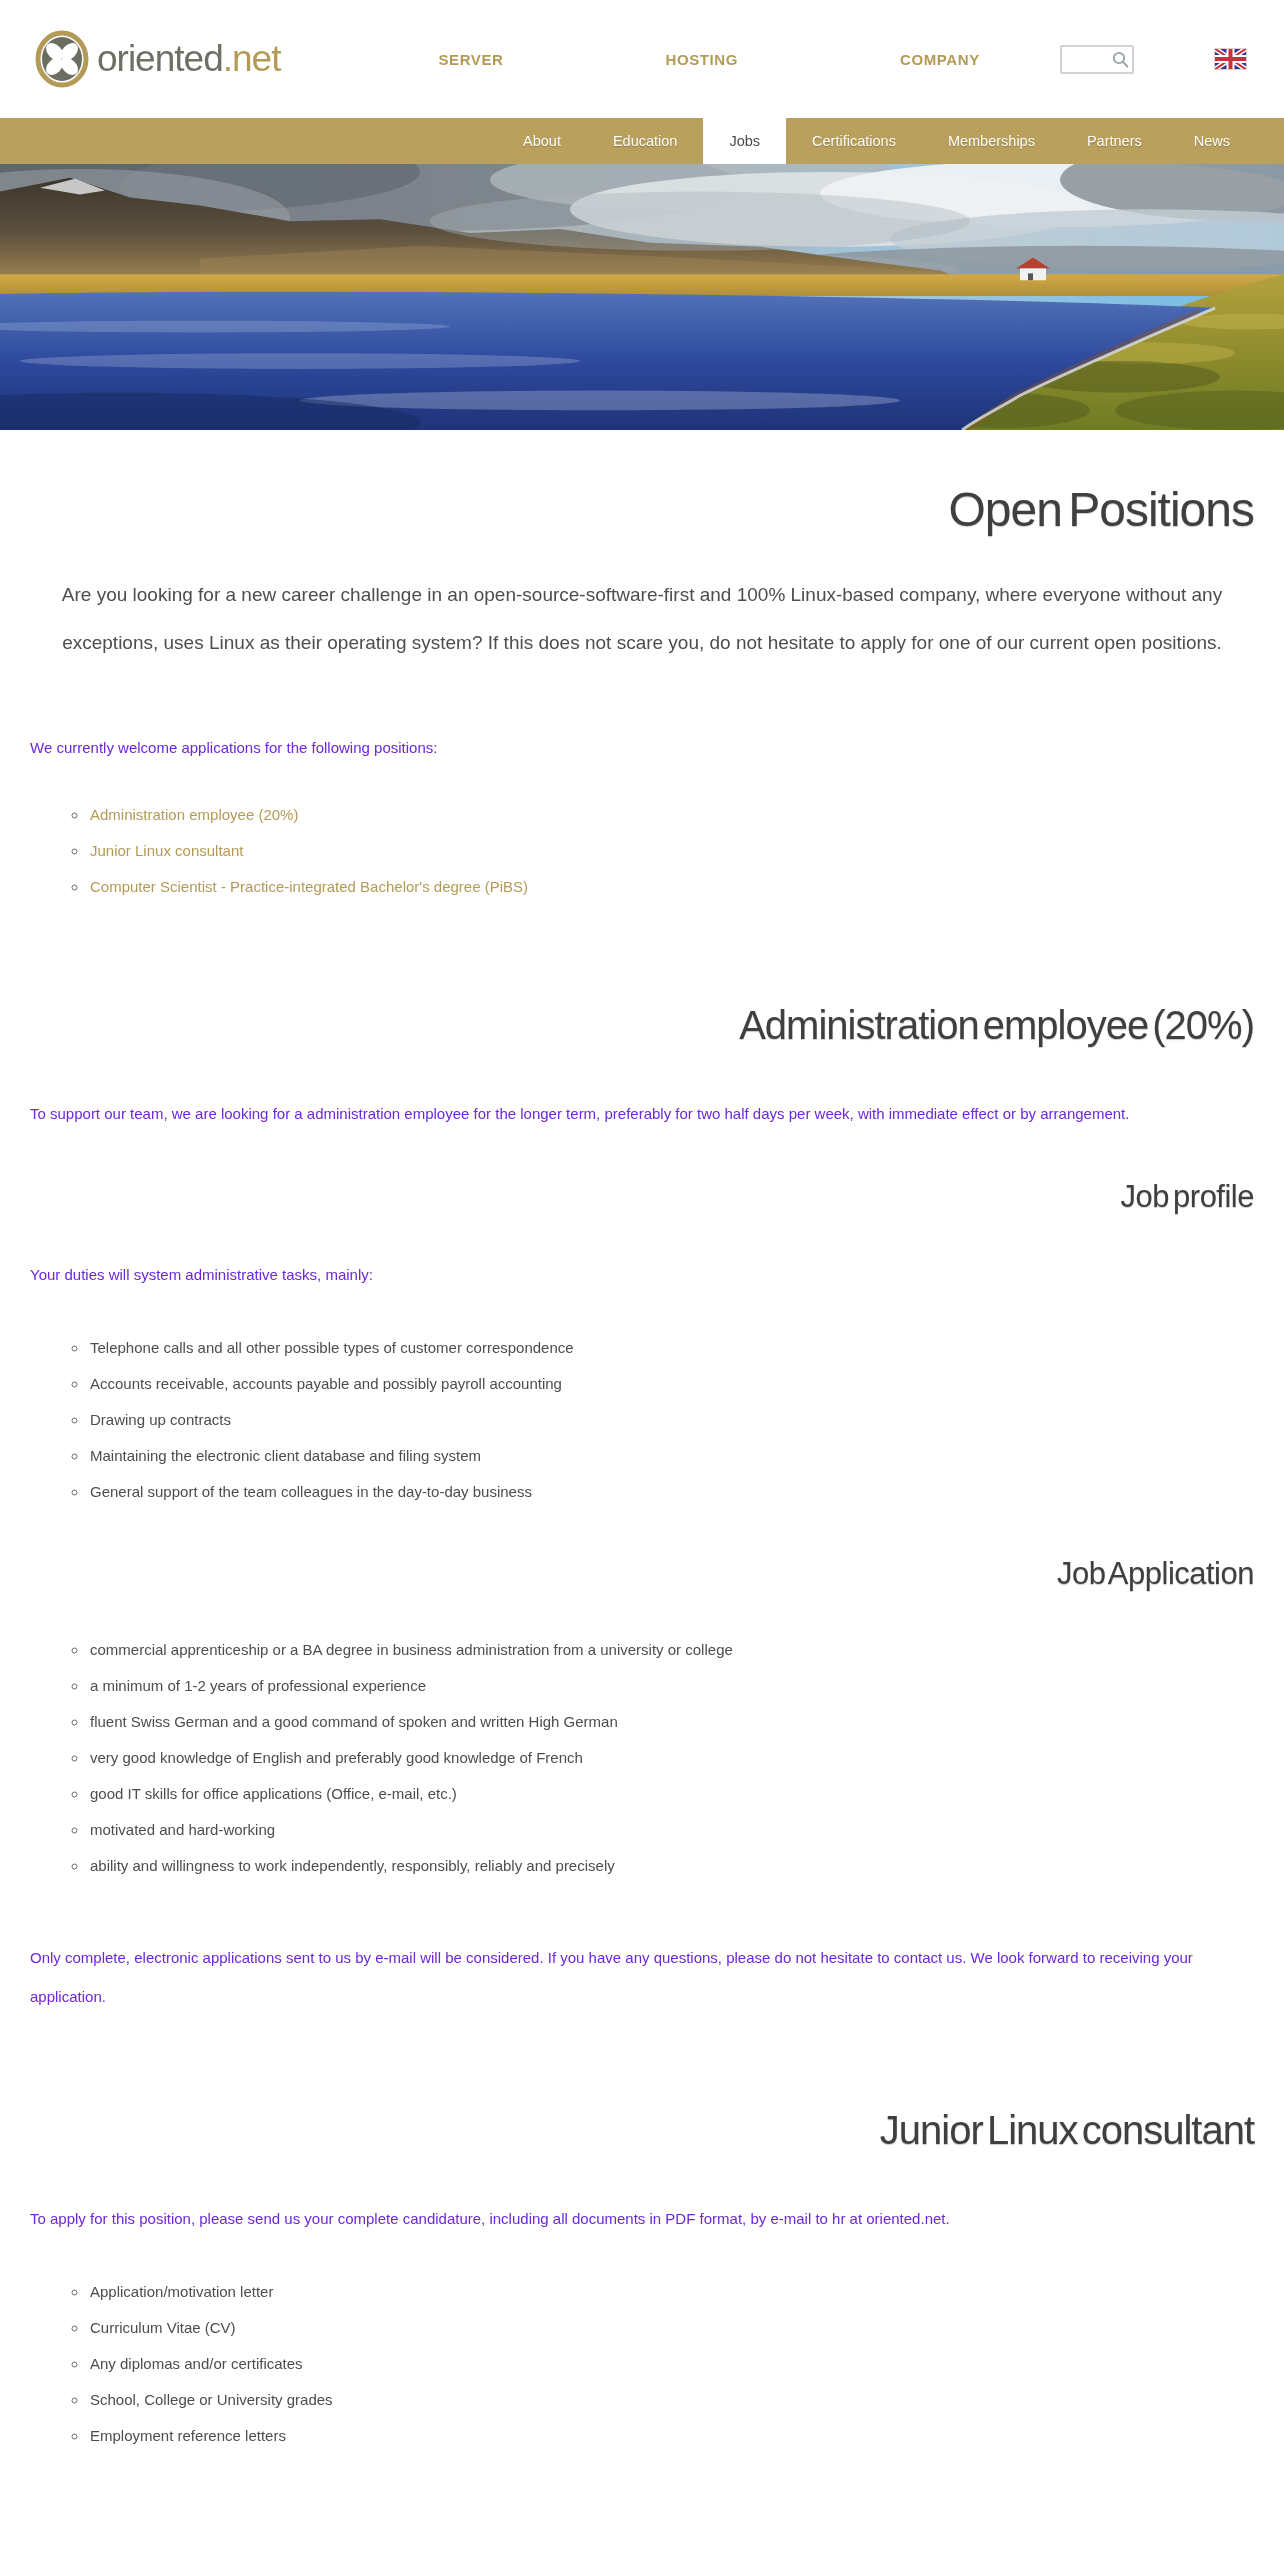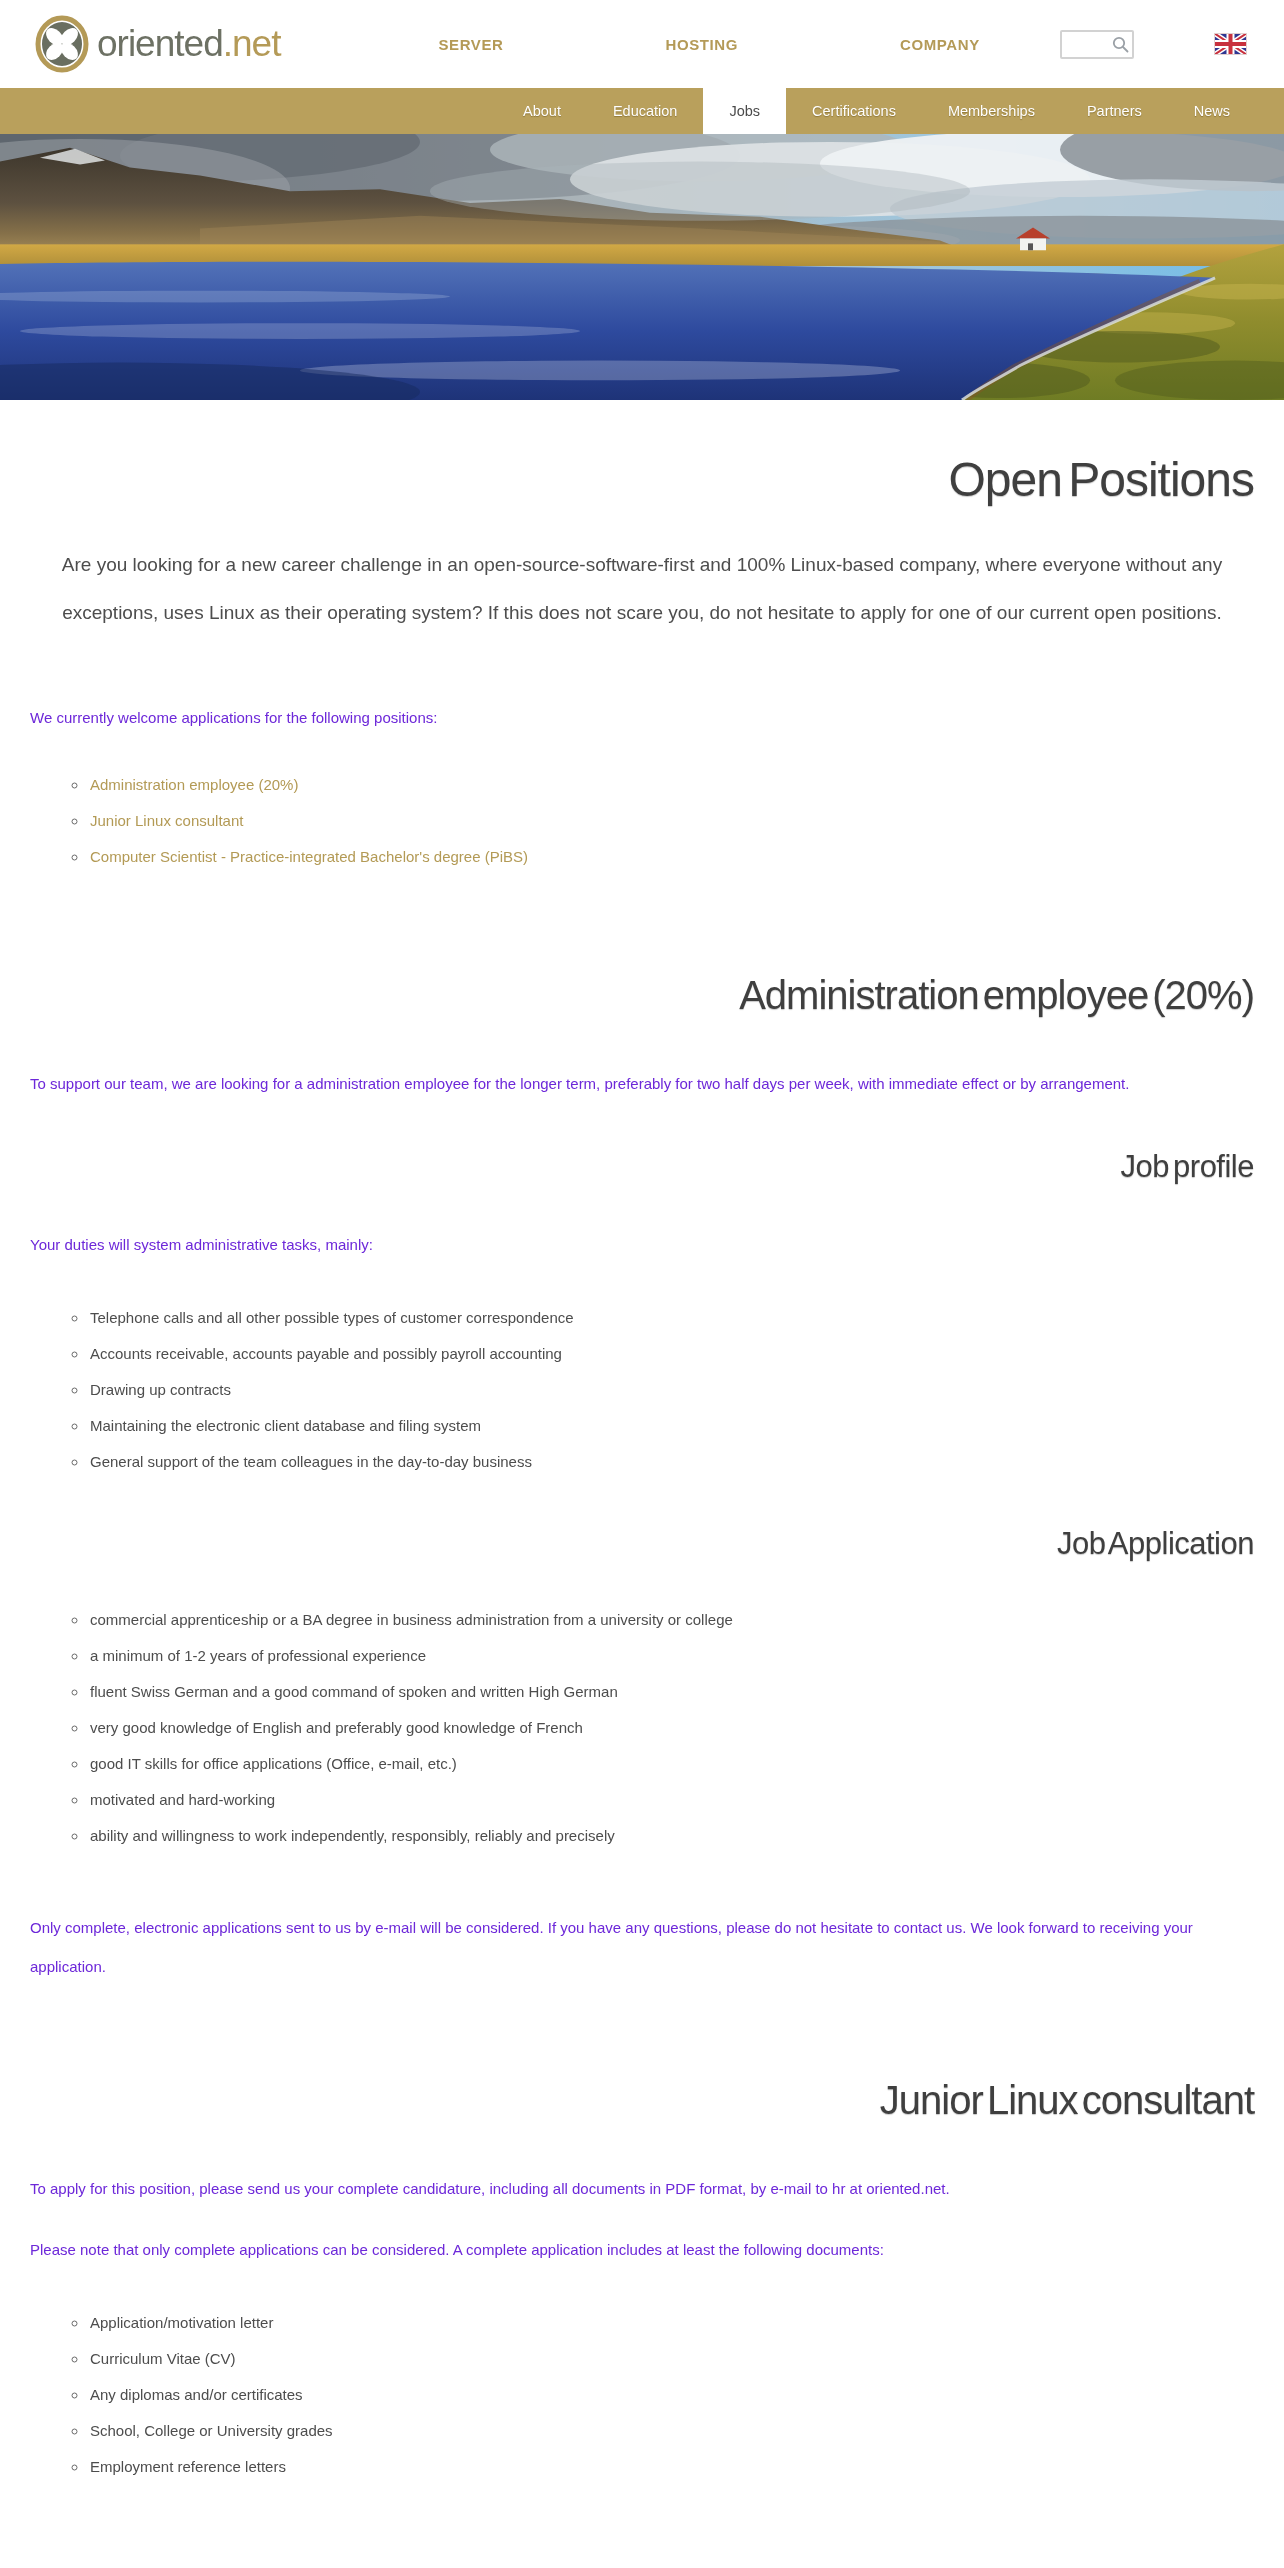--- a/index.html
+++ b/index.html
@@ -5,21 +5,21 @@
   * { box-sizing: border-box; margin: 0; padding: 0; }
   html, body { background: #ffffff; }
   body {
     width: 1284px;
     font-family: "Liberation Sans", sans-serif;
     color: #4d4d4d;
   }
 
   
   .site-header {
-    height: 88px;
+    height: 118px;
     display: flex;
     align-items: center;
     background: #ffffff;
     padding: 0 37px 0 35px;
   }
   .logo { display: flex; align-items: center; cursor: pointer; }
   .logo-text {
     font-size: 37px;
     letter-spacing: -1px;
     color: #6d7164;
@@ -311,21 +311,20 @@
     <li>very good knowledge of English and preferably good knowledge of French</li>
     <li>good IT skills for office applications (Office, e-mail, etc.)</li>
     <li>motivated and hard-working</li>
     <li>ability and willingness to work independently, responsibly, reliably and precisely</li>
   </ul>
 
   <p>Only complete, electronic applications sent to us by e-mail will be considered. If you have any questions, please do not hesitate to contact us. We look forward to receiving your application.</p>
 
   <h2>Junior Linux consultant</h2>
   <p>To apply for this position, please send us your complete candidature, including all documents in PDF format, by e-mail to hr at oriented.net.</p>
-  <p>Please note that only complete applications can be considered. A complete application includes at least the following documents:</p>
 
   <ul class="bullets">
     <li>Application/motivation letter</li>
     <li>Curriculum Vitae (CV)</li>
     <li>Any diplomas and/or certificates</li>
     <li>School, College or University grades</li>
     <li>Employment reference letters</li>
   </ul>
 </main>
 

